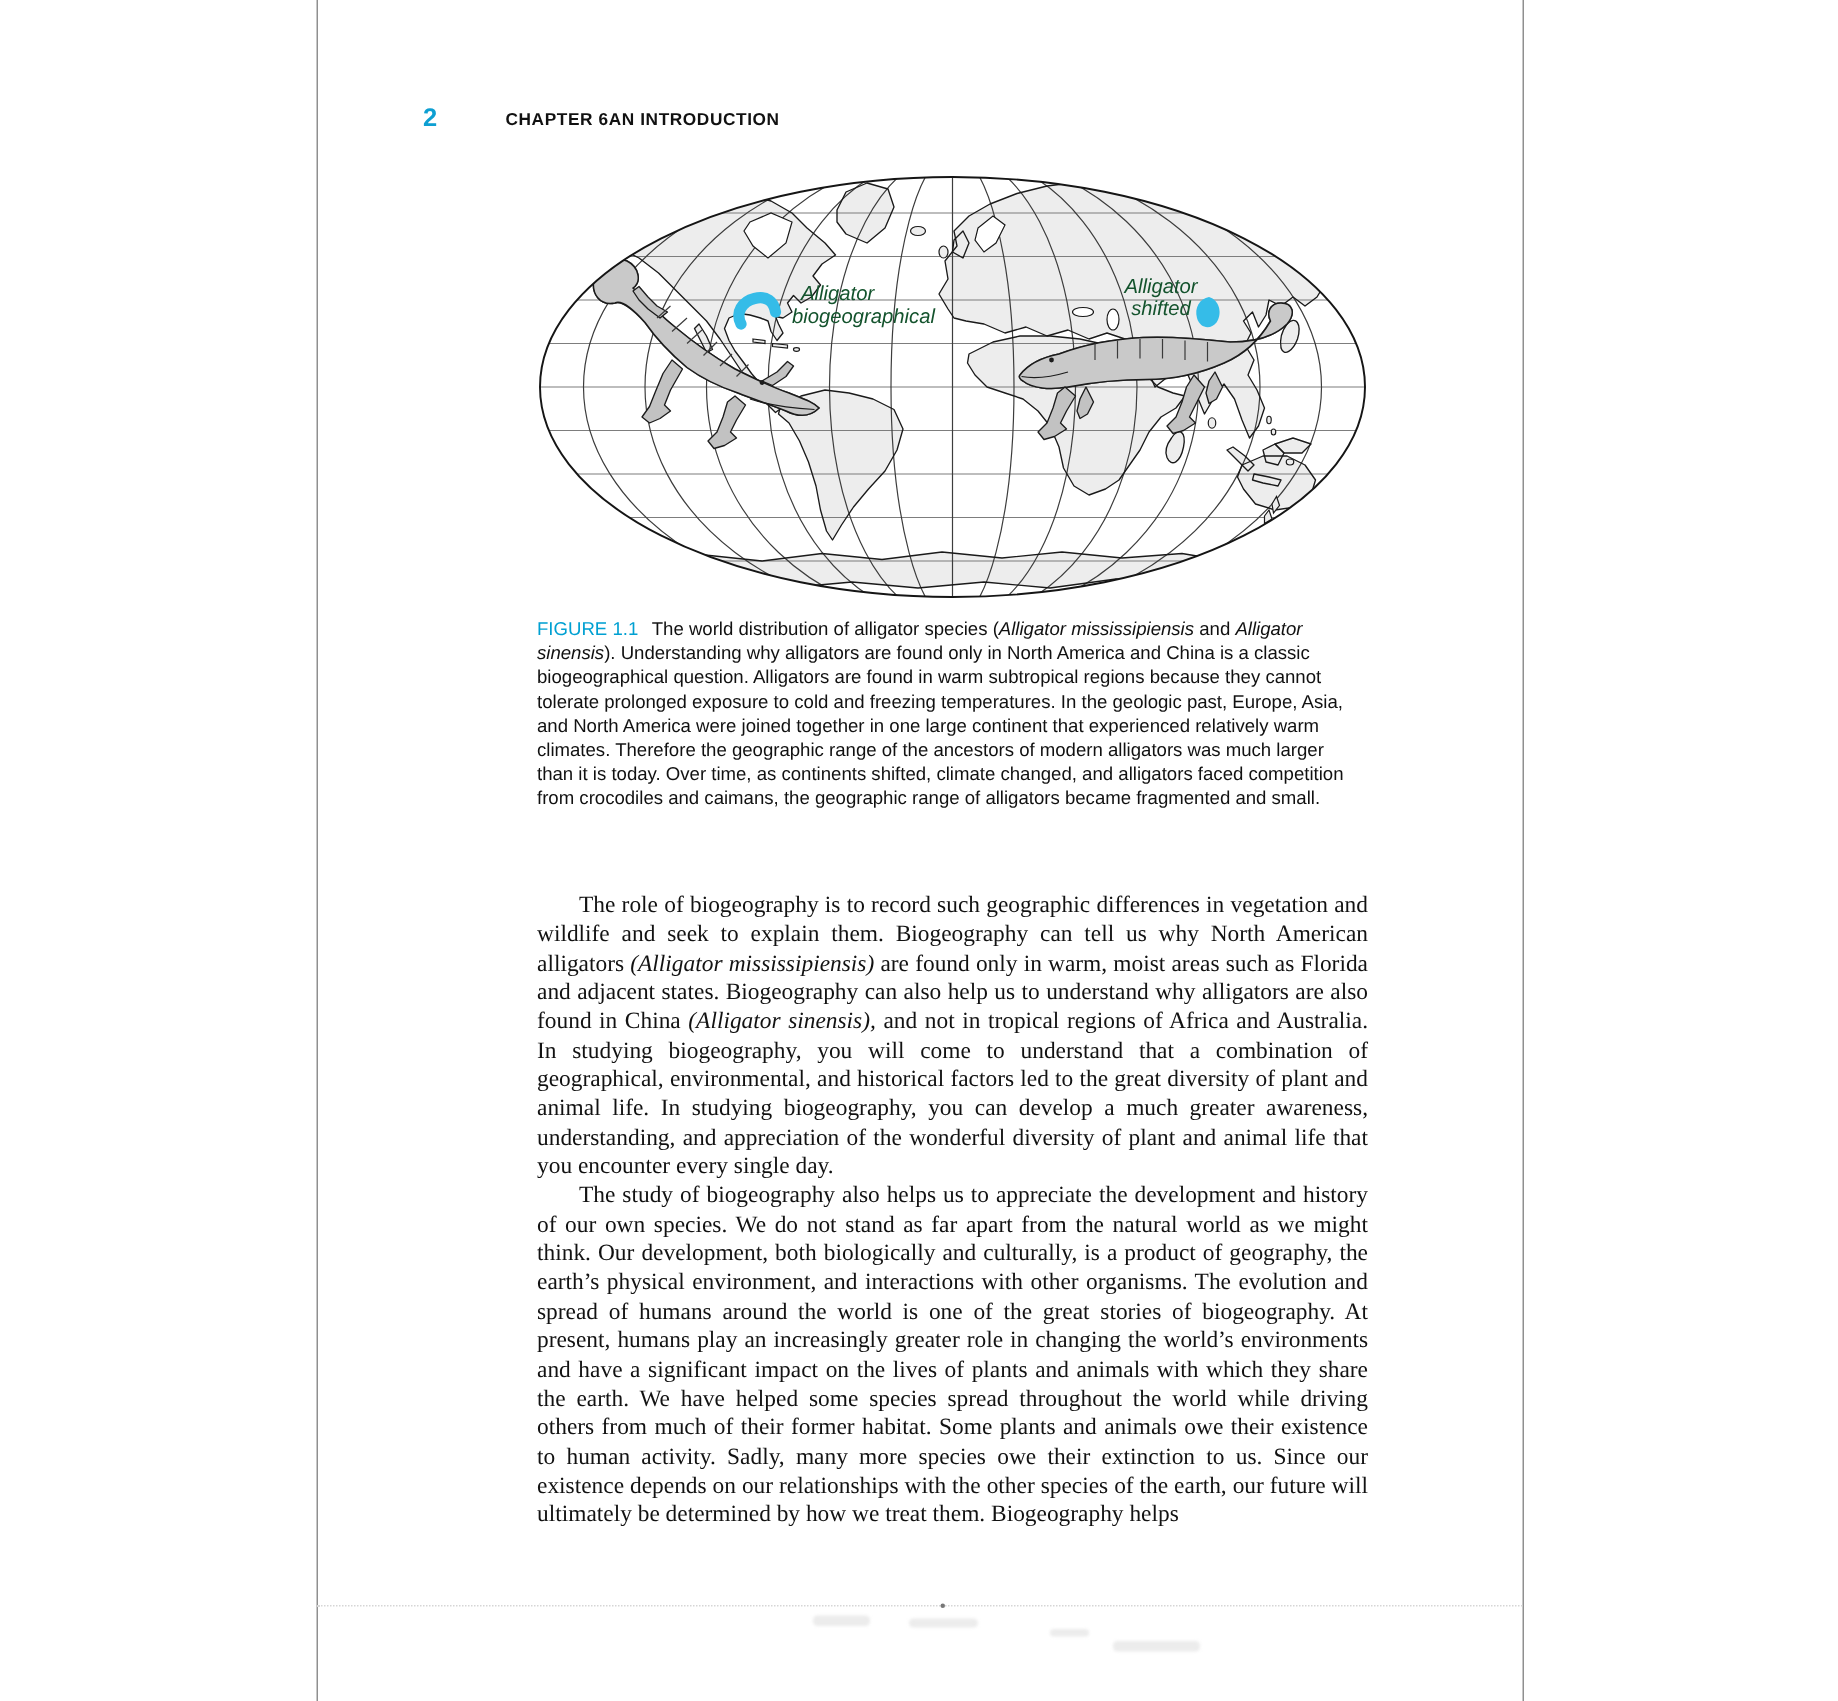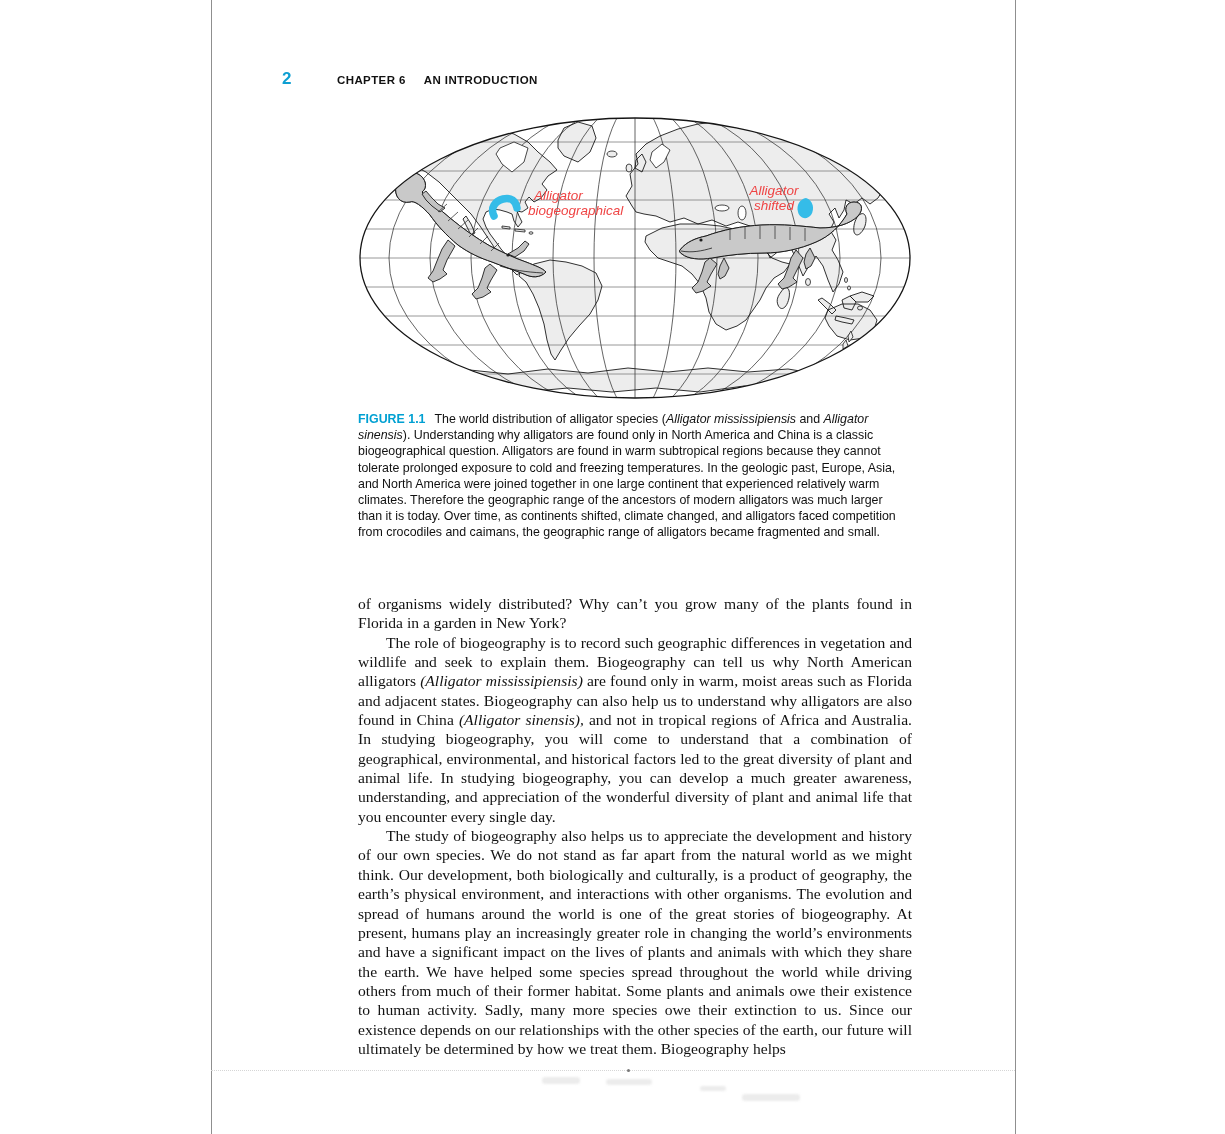--- a/index.html
+++ b/index.html
@@ -6,35 +6,35 @@
   .canvas{position:relative;width:1225px;height:1134px;background:#fff;overflow:hidden;
           font-family:"Liberation Sans",sans-serif;color:#141414;}
   .edge{position:absolute;top:0;bottom:0;width:1px;background:#8f8f8f;}
   .edge-left{left:211px;}
   .edge-right{left:1015px;}
 
   
   .page-num{position:absolute;left:282px;top:69px;font-size:17px;font-weight:bold;color:#0d9fd2;}
   .running-head{position:absolute;left:337px;top:74px;font-size:11.5px;font-weight:bold;
                 letter-spacing:.4px;color:#111;}
-  .running-head .sec{margin-left:18px;}
+  .running-head .sec{margin-left:0;}
 
   
   .map{position:absolute;left:350px;top:112px;width:564px;height:292px;}
   .map svg{position:absolute;left:0;top:0;}
-  .map-label{position:absolute;font-style:italic;font-size:13.5px;line-height:15px;color:#ef4444;white-space:nowrap;}
+  .map-label{position:absolute;font-style:italic;font-size:13.5px;line-height:15px;color:#14532d;white-space:nowrap;}
   .lbl-us{left:178px;top:76px;}
   .lbl-us .l1{display:block;margin-left:6px;}
   .lbl-cn{left:394px;top:71px;width:60px;text-align:center;}
   .lbl-cn span{display:block;}
 
   
   .caption{position:absolute;left:358px;top:411px;width:549px;font-size:12.4px;
            line-height:16.2px;color:#111;text-align:left;}
-  .fig-label{color:#00a0d2;font-weight:bold;margin-right:9px;}
+  .fig-label{color:#00a0d2;font-weight:normal;margin-right:9px;}
   .caption i, .bodytext i{}
 
   
   .bodytext{position:absolute;left:358px;top:594px;width:554px;
             font-family:"Liberation Serif",serif;font-size:15.6px;line-height:19.35px;
             text-align:justify;color:#121212;}
   .bodytext p{margin:0;}
   .bodytext p.indent{text-indent:28px;}
 
   
@@ -242,21 +242,20 @@
       <span>Alligator</span>
       <span>shifted</span>
     </div>
   </div>
 
   <div class="caption">
     <span class="fig-label">FIGURE 1.1</span><span><span>The world distribution of alligator species (</span><i>Alligator mississipiensis</i><span> and </span><i>Alligator sinensis</i><span>). Understanding why alligators are found only in North America and China is a classic biogeographical question. Alligators are found in warm subtropical regions because they cannot tolerate prolonged exposure to cold and freezing temperatures. In the geologic past, Europe, Asia, and North America were joined together in one large continent that experienced relatively warm climates. Therefore the geographic range of the ancestors of modern alligators was much larger than it is today. Over time, as continents shifted, climate changed, and alligators faced competition from crocodiles and caimans, the geographic range of alligators became fragmented and small.</span></span>
   </div>
 
   <div class="bodytext">
-    <p><span>of organisms widely distributed? Why can’t you grow many of the plants found in Florida in a garden in New York?</span></p>
     <p class="indent"><span>The role of biogeography is to record such geographic differences in vegetation and wildlife and seek to explain them. Biogeography can tell us why North American alligators </span><i>(Alligator mississipiensis)</i><span> are found only in warm, moist areas such as Florida and adjacent states. Biogeography can also help us to understand why alligators are also found in China </span><i>(Alligator sinensis),</i><span> and not in tropical regions of Africa and Australia. In studying biogeography, you will come to understand that a combination of geographical, environmental, and historical factors led to the great diversity of plant and animal life. In studying biogeography, you can develop a much greater awareness, understanding, and appreciation of the wonderful diversity of plant and animal life that you encounter every single day.</span></p>
     <p class="indent"><span>The study of biogeography also helps us to appreciate the development and history of our own species. We do not stand as far apart from the natural world as we might think. Our development, both biologically and culturally, is a product of geography, the earth’s physical environment, and interactions with other organisms. The evolution and spread of humans around the world is one of the great stories of biogeography. At present, humans play an increasingly greater role in changing the world’s environments and have a significant impact on the lives of plants and animals with which they share the earth. We have helped some species spread throughout the world while driving others from much of their former habitat. Some plants and animals owe their existence to human activity. Sadly, many more species owe their extinction to us. Since our existence depends on our relationships with the other species of the earth, our future will ultimately be determined by how we treat them. Biogeography helps</span></p>
   </div>
 
   <div class="artifact-row"></div>
   <div class="artifact-dot"></div>
   <div class="smudge sm1"></div>
   <div class="smudge sm2"></div>
   <div class="smudge sm3"></div>
   <div class="smudge sm4"></div>

